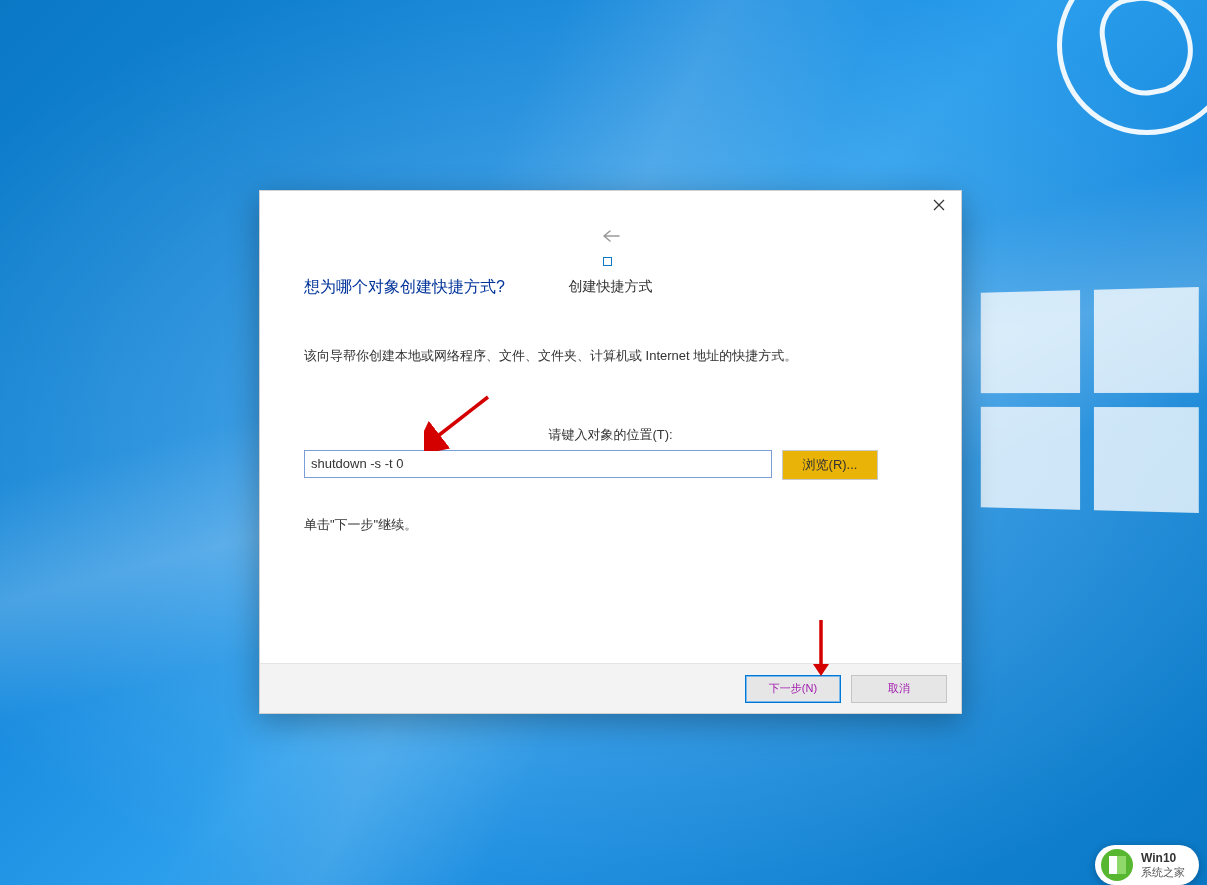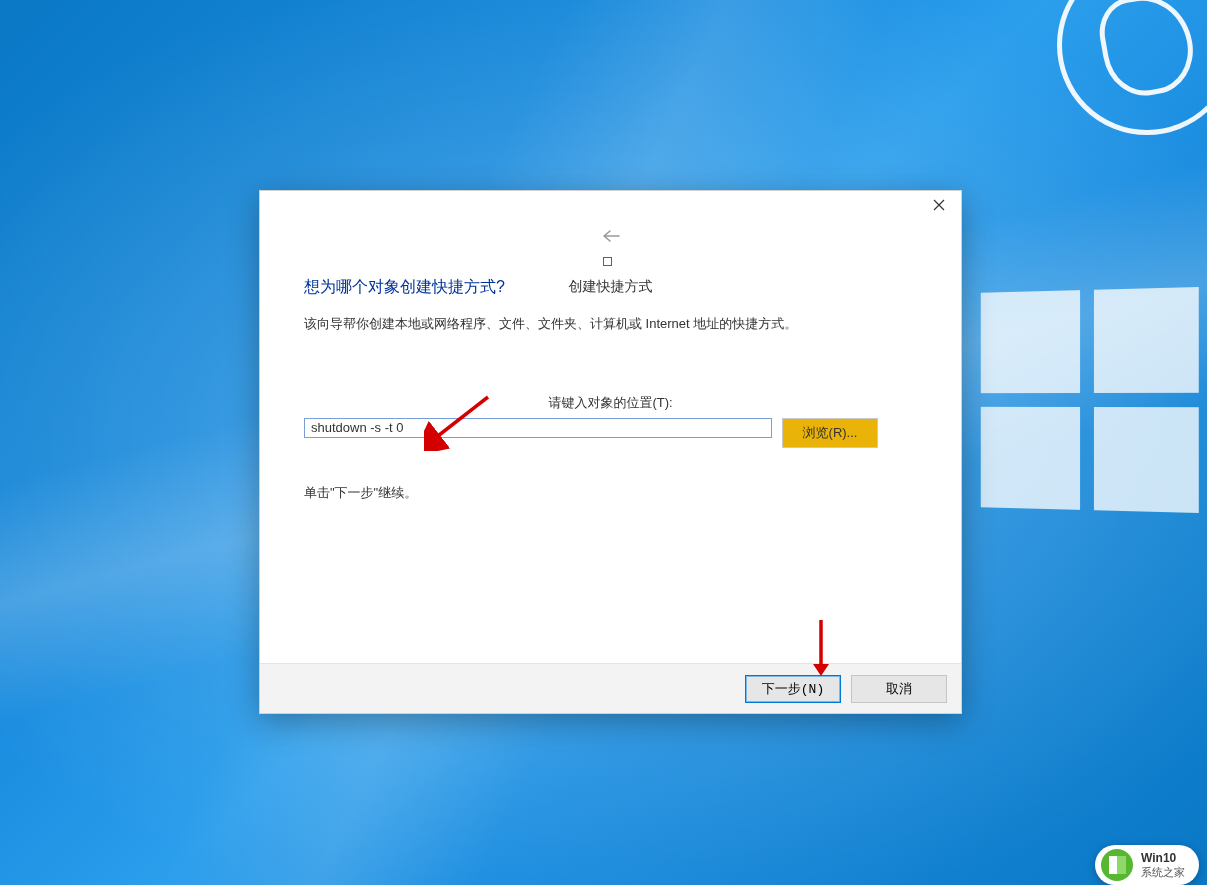--- a/index.html
+++ b/index.html
@@ -136,21 +136,21 @@
       color: #333;
     }
 
     .dialog-body {
       flex: 1;
       padding: 22px 44px 10px 44px;
     }
     .question {
       font-size: 16px;
       color: #003399;
-      margin-bottom: 16px;
+      margin-bottom: 48px;
     }
     .description {
       font-size: 13px;
       color: #333;
       margin-bottom: 60px;
       line-height: 1.5;
     }
     .input-label {
       font-size: 13px;
       color: #333;
@@ -158,21 +158,21 @@
       text-align: center;
     }
     .input-row {
       display: flex;
       gap: 10px;
       align-items: stretch;
       margin-bottom: 36px;
     }
     .location-input {
       flex: 0 0 468px;
-      height: 20px;
+      height: 28px;
       border: 1px solid #7a9fd6;
       background: #fff;
       font-size: 13px;
       padding: 0 6px;
       color: #333;
       outline: none;
     }
     .browse-btn {
       width: 96px;
       height: 30px;
@@ -195,25 +195,24 @@
       justify-content: flex-end;
       align-items: center;
       gap: 10px;
       padding: 0 14px;
     }
     .footer-btn {
       min-width: 96px;
       height: 28px;
       background: #e6e6e6;
       border: 1px solid #c5c5c5;
-      font-size: 13px;
-      color: #000000;
+      font-size: 11px;
+      color: #a21caf;
       cursor: pointer;
       padding: 0 12px;
-      font-family: Liberation Mono, monospace;
     }
     .footer-btn.primary {
       border: 1px solid #0078d7;
       box-shadow: inset 0 0 0 1px #7ab8ea;
     }
 
     
     .arrow { position: absolute; pointer-events: none; }
     .arrow svg { display: block; }
 

